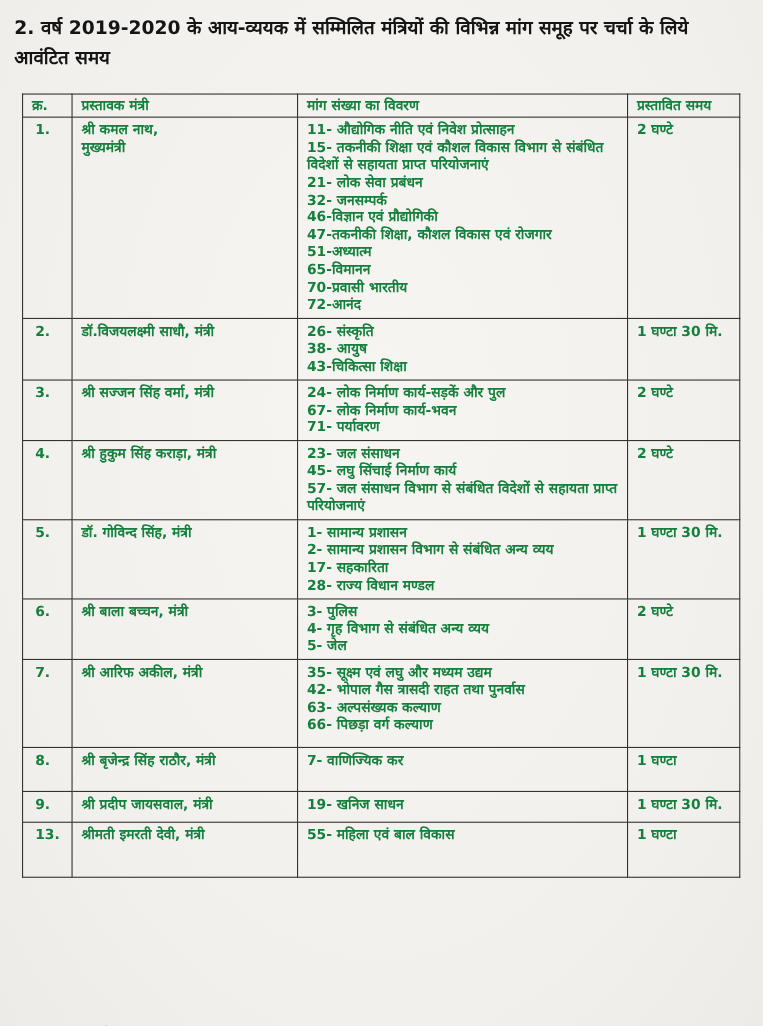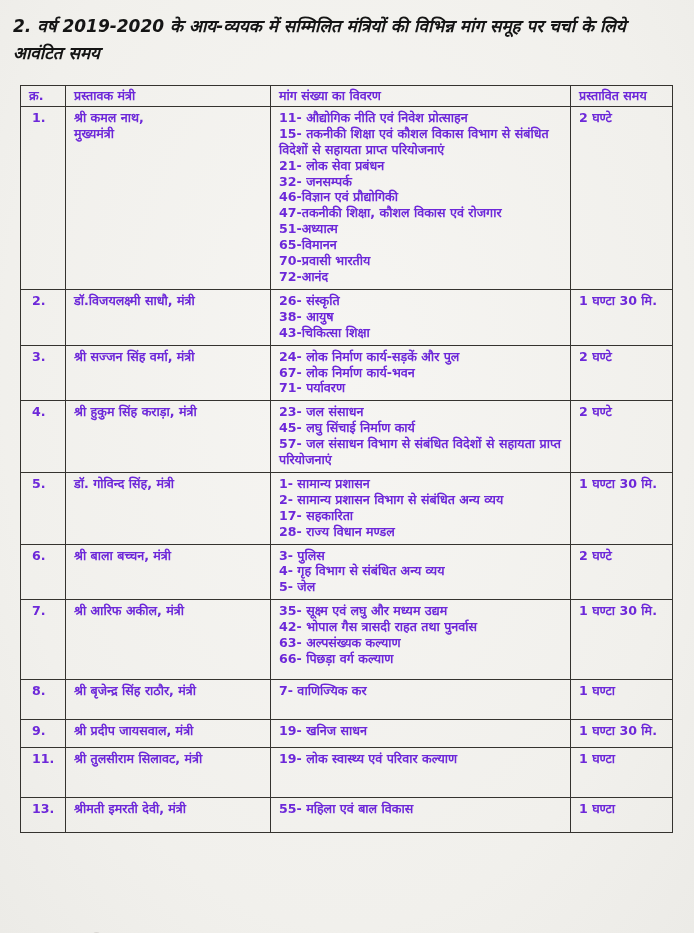--- a/index.html
+++ b/index.html
@@ -21,21 +21,20 @@
     width: 694px;
     height: 933px;
   }
   .page-title {
     margin: 13px 18px 0 13px;
     font-size: 17px;
     font-weight: bold;
     line-height: 27px;
     white-space: pre-line;
     color: #151515;
-    font-style: italic;
   }
   table.alloc-table {
     border-collapse: collapse;
     table-layout: fixed;
     width: 652px;
     margin: 18px 0 0 20px;
     background: transparent;
   }
   col.c-sno     { width: 45px; }
   col.c-min     { width: 205px; }
@@ -43,21 +42,21 @@
   col.c-time    { width: 102px; }
   .alloc-table th,
   .alloc-table td {
     border: 1.5px solid #35332f;
     vertical-align: top;
     text-align: left;
     padding: 3px 8px 4px 8px;
     font-size: 12.6px;
     font-weight: bold;
     line-height: 15.9px;
-    color: #6d28d9;
+    color: #15803d;
   }
   .alloc-table thead th {
     height: 15px;
     padding-top: 2px;
     padding-bottom: 2px;
   }
   .alloc-table td.sno { padding-left: 11px; }
   .cell-multiline { white-space: pre-line; }
   
   tbody tr:nth-child(2)  { height: 50px; }
@@ -180,26 +179,20 @@
         <td class="cell-multiline">7- वाणिज्यिक कर</td>
         <td>1 घण्टा</td>
       </tr>
       <tr>
         <td class="sno">9.</td>
         <td class="cell-multiline">श्री प्रदीप जायसवाल, मंत्री</td>
         <td class="cell-multiline">19- खनिज साधन</td>
         <td>1 घण्टा 30 मि.</td>
       </tr>
       <tr>
-        <td class="sno">11.</td>
-        <td class="cell-multiline">श्री तुलसीराम सिलावट, मंत्री</td>
-        <td class="cell-multiline">19- लोक स्वास्थ्य एवं परिवार कल्याण</td>
-        <td>1 घण्टा</td>
-      </tr>
-      <tr>
         <td class="sno">13.</td>
         <td class="cell-multiline">श्रीमती इमरती देवी, मंत्री</td>
         <td class="cell-multiline">55- महिला एवं बाल विकास</td>
         <td>1 घण्टा</td>
       </tr>
     </tbody>
   </table>
 
   <div class="scan-artifact"></div>
 </div>

